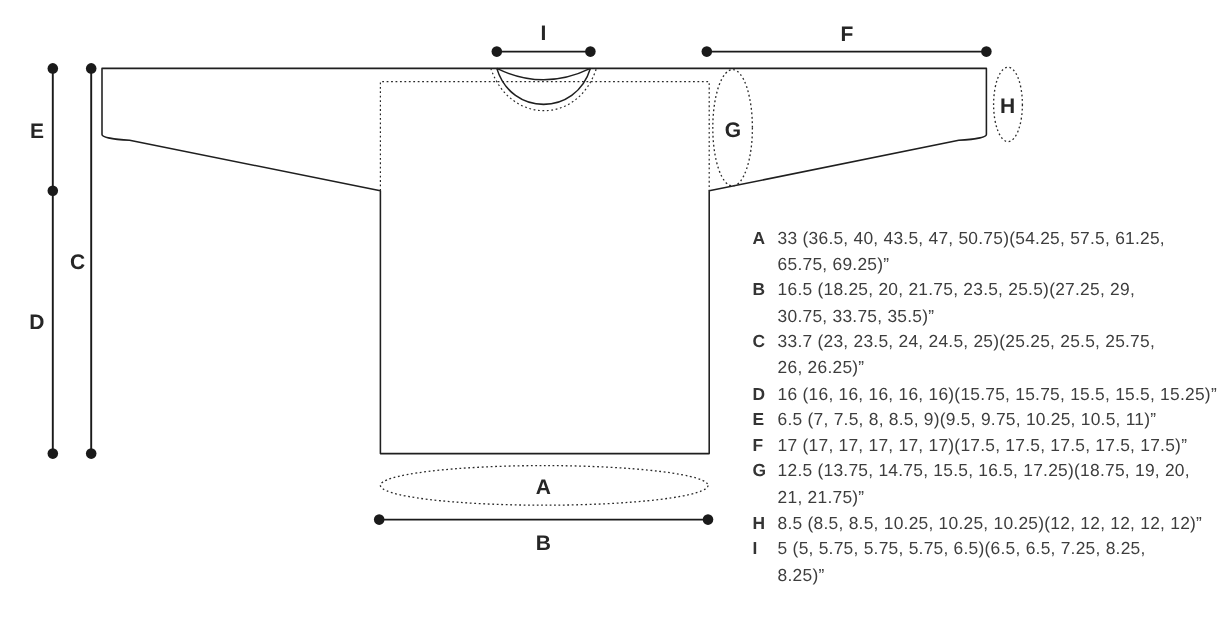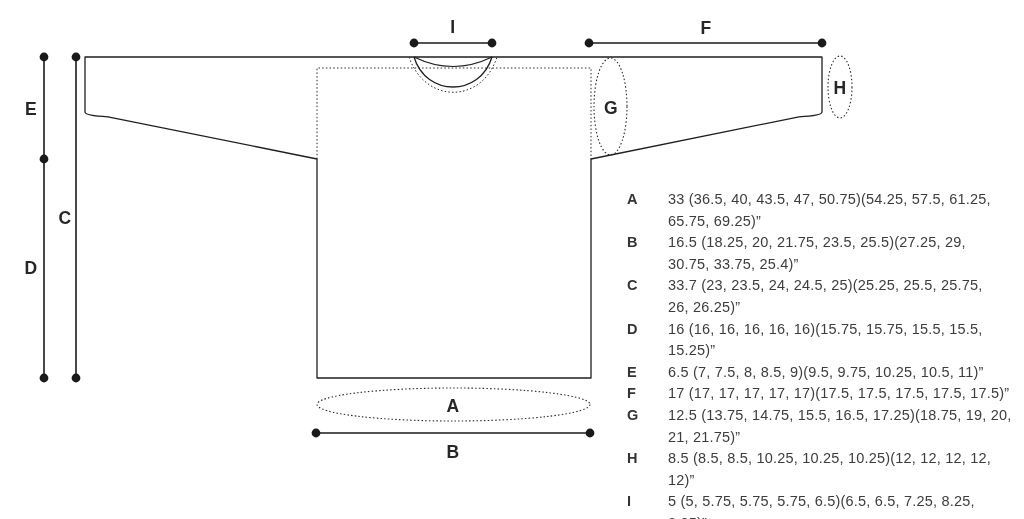--- a/index.html
+++ b/index.html
@@ -39,21 +39,20 @@
     grid-template-columns: 21px 372px;
   }
   .m-key {
     font-weight: 700;
     letter-spacing: 0.3px;
     color: #343434;
   }
   .m-val {
     white-space: pre-wrap;
     letter-spacing: 0.2px;
-    margin-left: 20px;
   }
 </style>
 </head>
 <body>
 
 <div id="canvas">
 
   <svg id="schematic-svg" viewBox="0 0 1024 519" xmlns="http://www.w3.org/2000/svg">
 
     <path d="M85,57 H822 V112 C822,114.5 812,116.2 799,116.8 L591,159 V378 H317 V159 L108,116.8 C95,116.2 85,114.5 85,112 Z" fill="none" stroke="#1f1f1f" stroke-width="1.3" stroke-linejoin="round"></path>
@@ -112,21 +111,21 @@
 
   <div id="measurement-list">
     <div class="m-row">
       <span class="m-key">A</span>
       <span class="m-val">33 (36.5, 40, 43.5, 47, 50.75)(54.25, 57.5, 61.25,
 65.75, 69.25)”</span>
     </div>
     <div class="m-row">
       <span class="m-key">B</span>
       <span class="m-val">16.5 (18.25, 20, 21.75, 23.5, 25.5)(27.25, 29,
-30.75, 33.75, 25.4)”</span>
+30.75, 33.75, 35.5)”</span>
     </div>
     <div class="m-row">
       <span class="m-key">C</span>
       <span class="m-val">33.7 (23, 23.5, 24, 24.5, 25)(25.25, 25.5, 25.75,
 26, 26.25)”</span>
     </div>
     <div class="m-row">
       <span class="m-key">D</span>
       <span class="m-val">16 (16, 16, 16, 16, 16)(15.75, 15.75, 15.5, 15.5, 15.25)”</span>
     </div>

